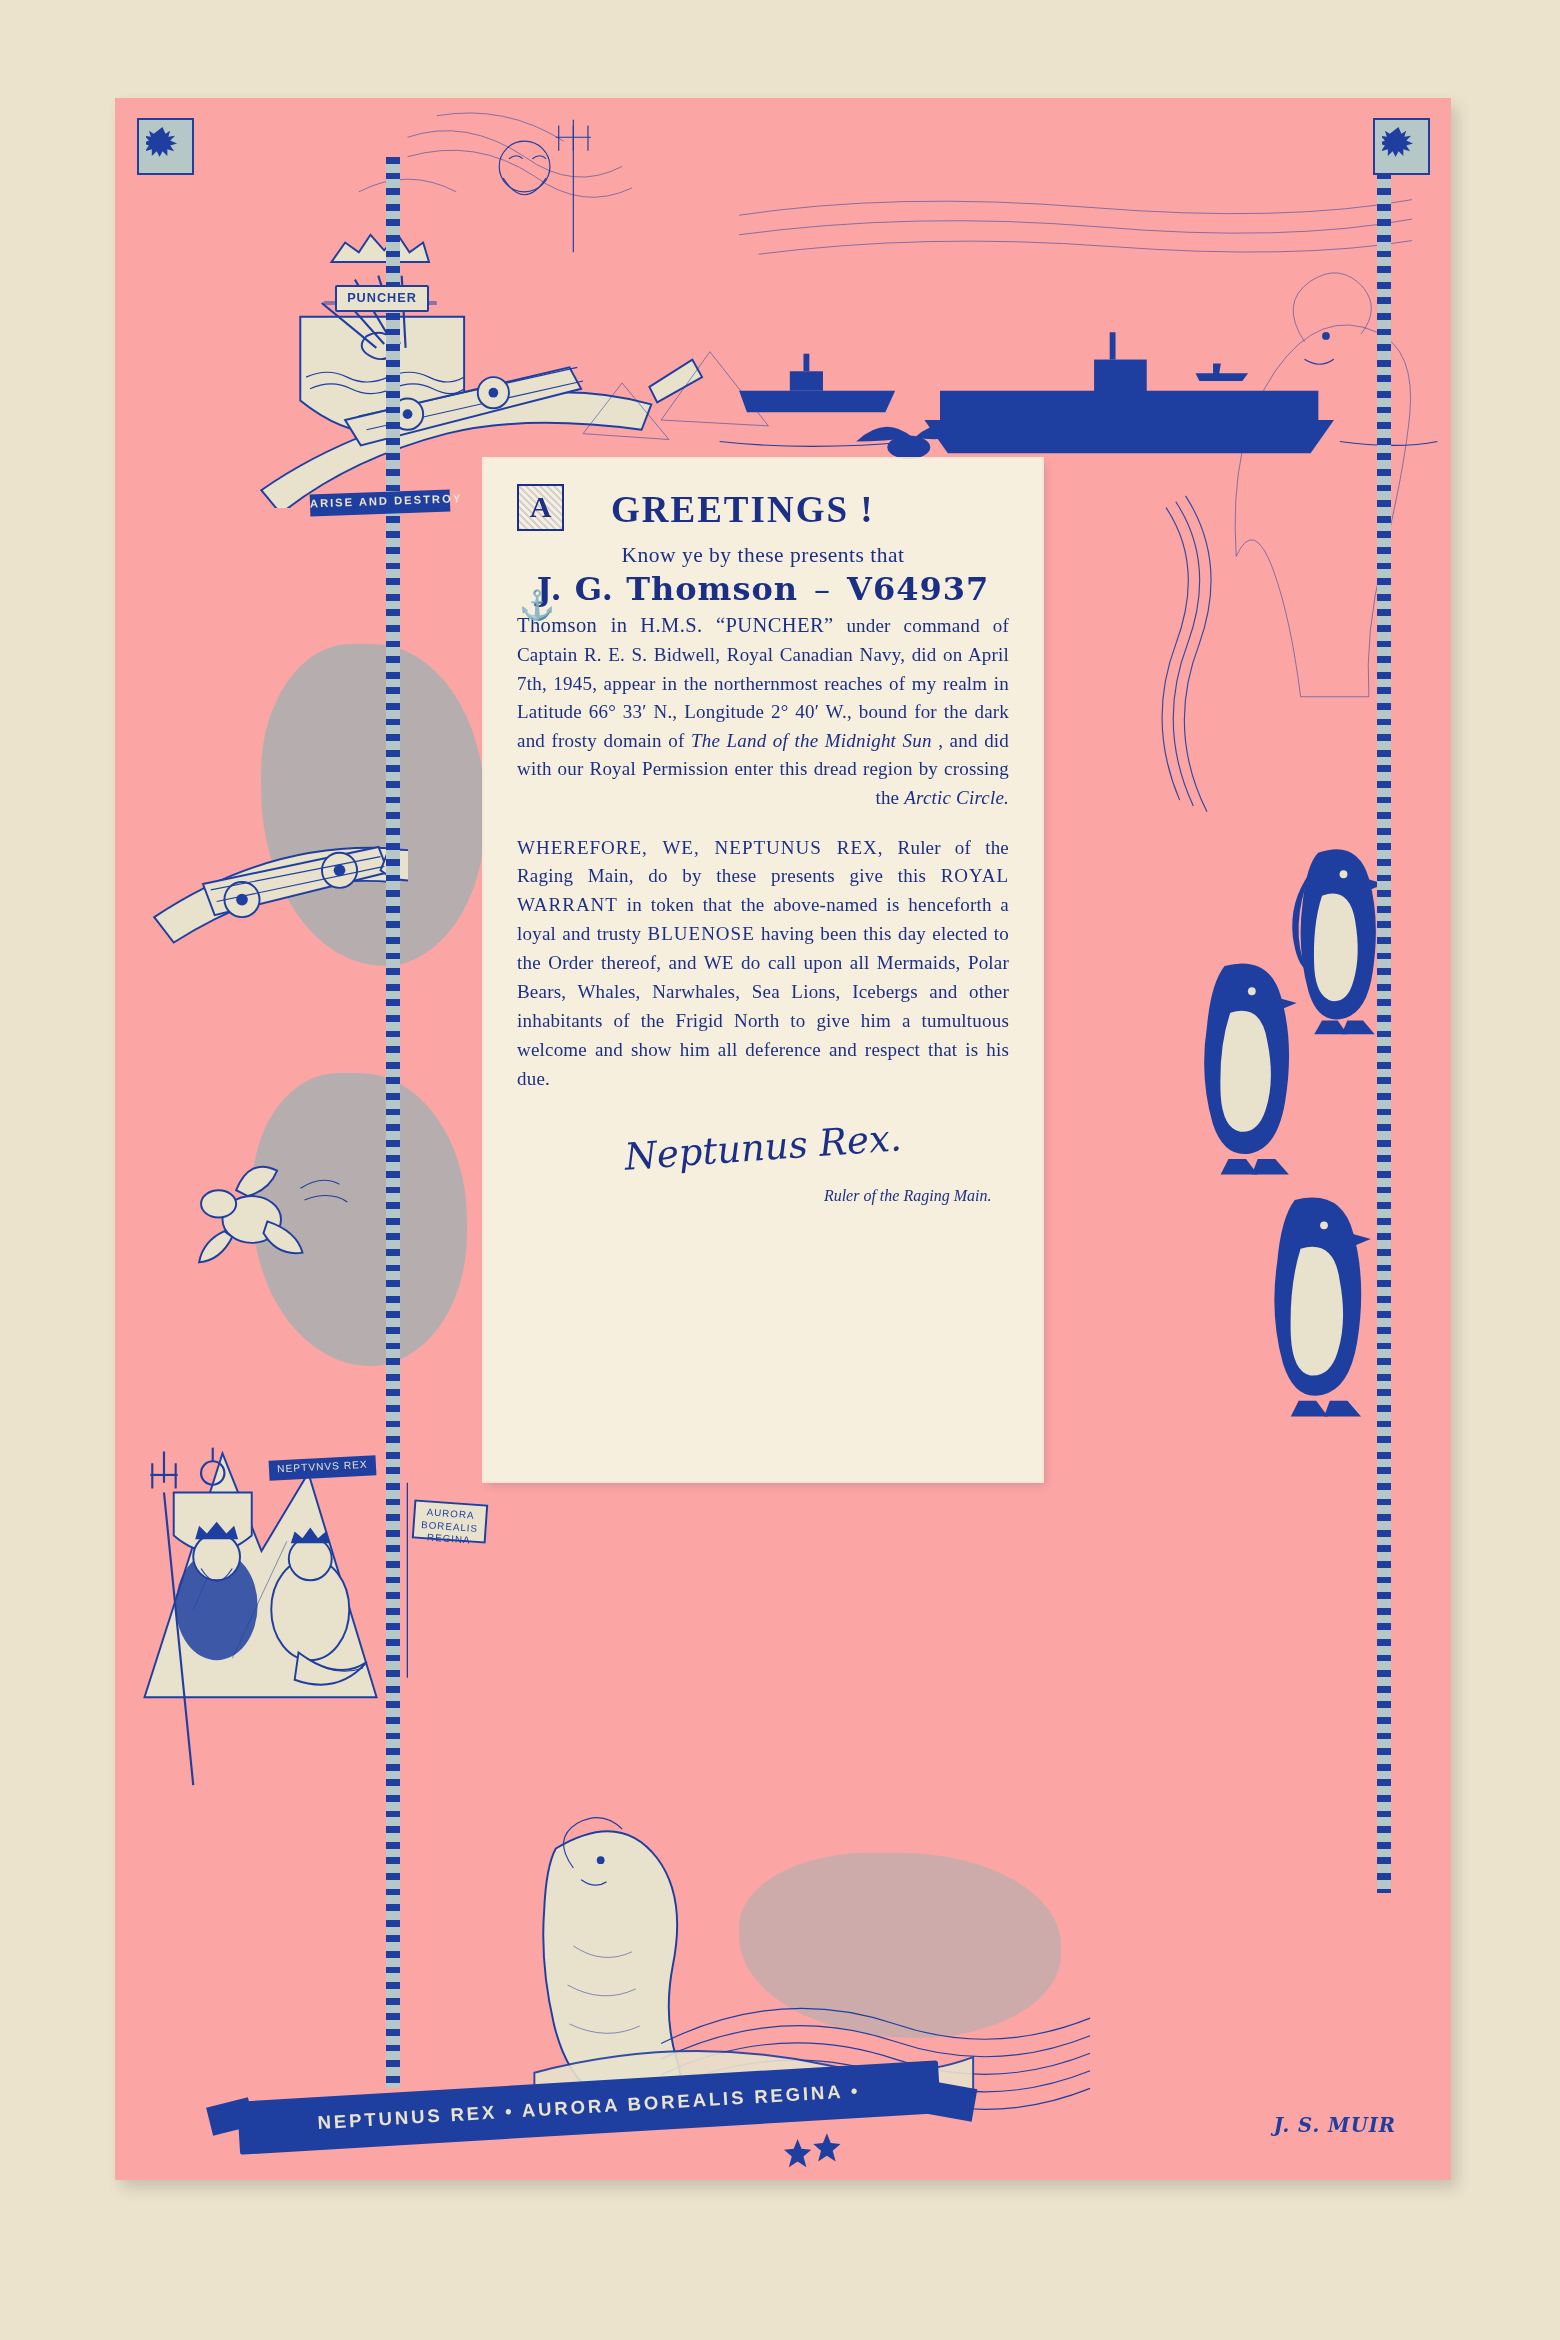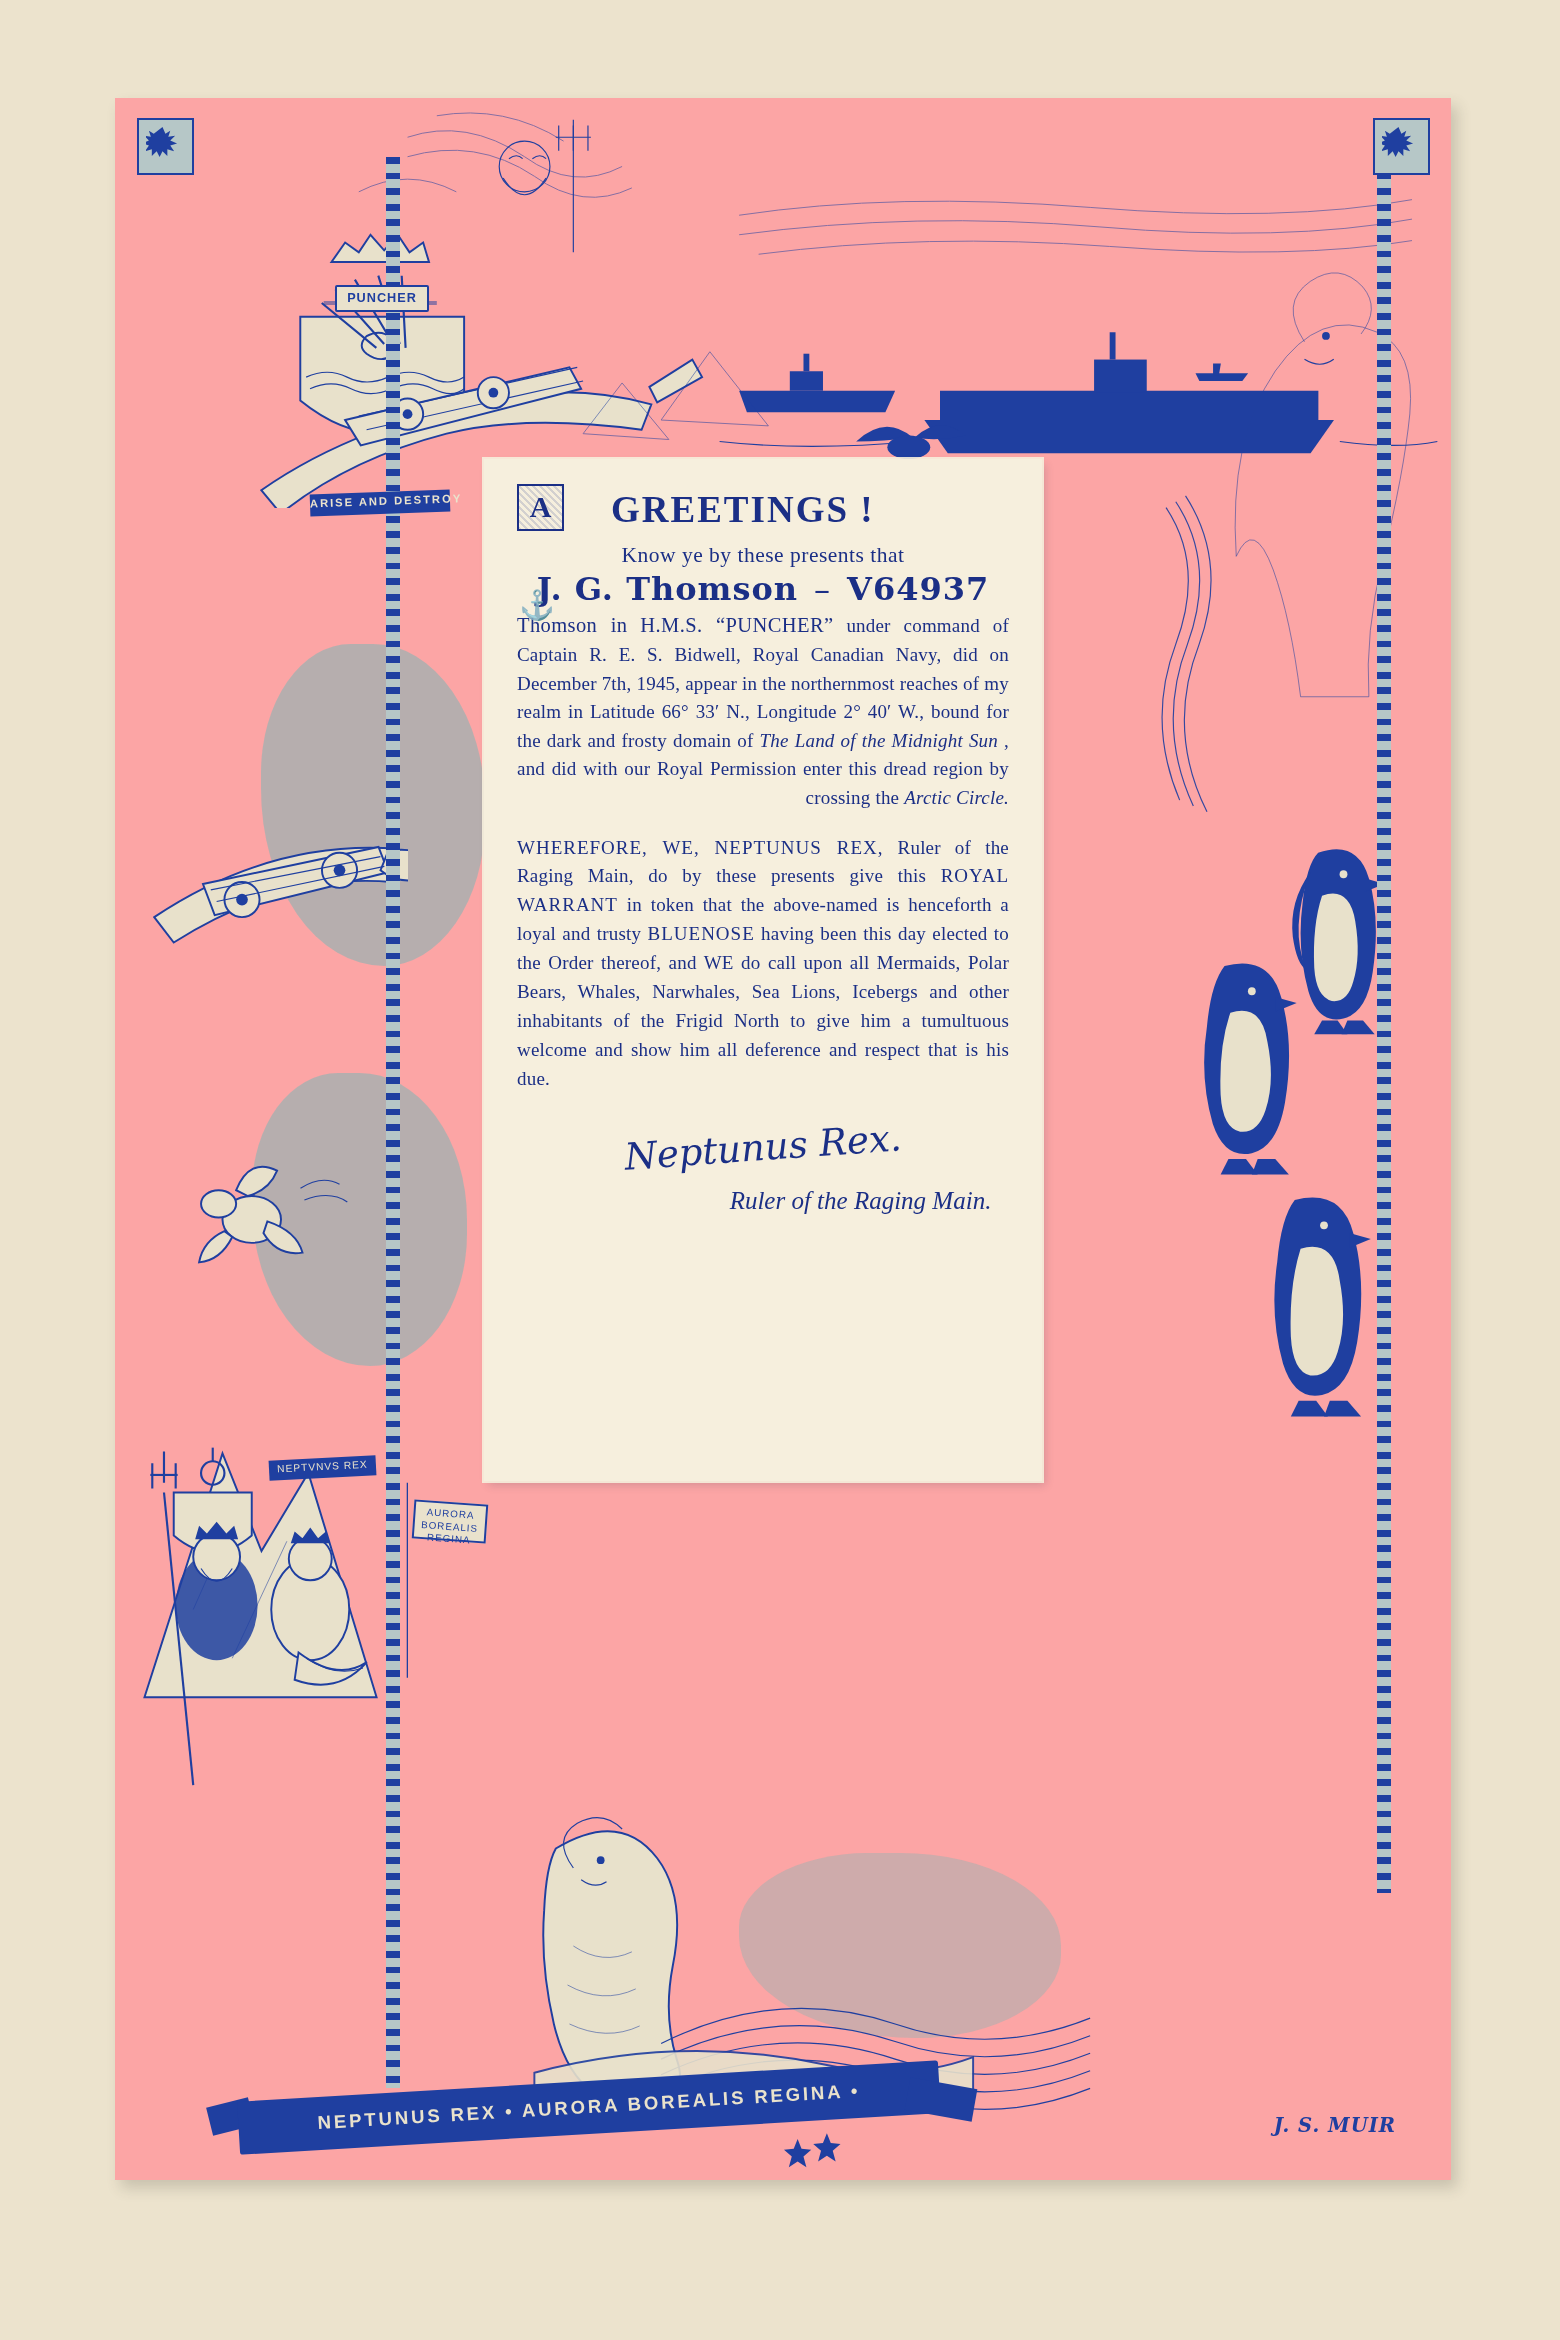--- a/index.html
+++ b/index.html
@@ -195,21 +195,21 @@
     font-style: italic;
     font-size: 37px;
     letter-spacing: 0px;
     transform: rotate(-4deg);
   }
   .sig-title {
     margin: 17.6px 0 0 0;
     text-align: right;
     padding-right: 17.6px;
     font-style: italic;
-    font-size: 25px;
+    font-size: 16px;
   }
 
   
   .banner {
     position: absolute;
     background: #1f3fa0;
     color: #eae3cd;
     font-family: "Liberation Sans", sans-serif;
     letter-spacing: 2px;
     text-align: center;
@@ -655,21 +655,21 @@
     <div class="name-line">
       <span>J. G. Thomson</span>
       <span class="sep">–</span>
       <span>V64937</span>
     </div>
 
     <p class="body-text first">
       <span class="sailing-line">Thomson in</span>
       <span class="sailing-line">H.M.S.  “PUNCHER”</span>
       <span>under</span>
-      <span>command of Captain R. E. S. Bidwell, Royal Canadian Navy, did on December 7th, 1945, appear in the northernmost reaches of my realm in Latitude 66° 33′ N., Longitude 2° 40′ W., bound for the dark and frosty domain of</span>
+      <span>command of Captain R. E. S. Bidwell, Royal Canadian Navy, did on April 7th, 1945, appear in the northernmost reaches of my realm in Latitude 66° 33′ N., Longitude 2° 40′ W., bound for the dark and frosty domain of</span>
       <span class="italic">The Land of the Midnight Sun</span>
       <span>, and did with our Royal Permission enter this dread region by crossing the</span>
       <span class="italic">Arctic Circle.</span>
     </p>
 
     <p class="para2">
       <span class="small-caps">WHEREFORE, WE, NEPTUNUS REX,</span>
       <span>Ruler of the Raging Main, do by these presents give this</span>
       <span class="small-caps">ROYAL WARRANT</span>
       <span>in token that the above-named is henceforth a loyal and trusty</span>

